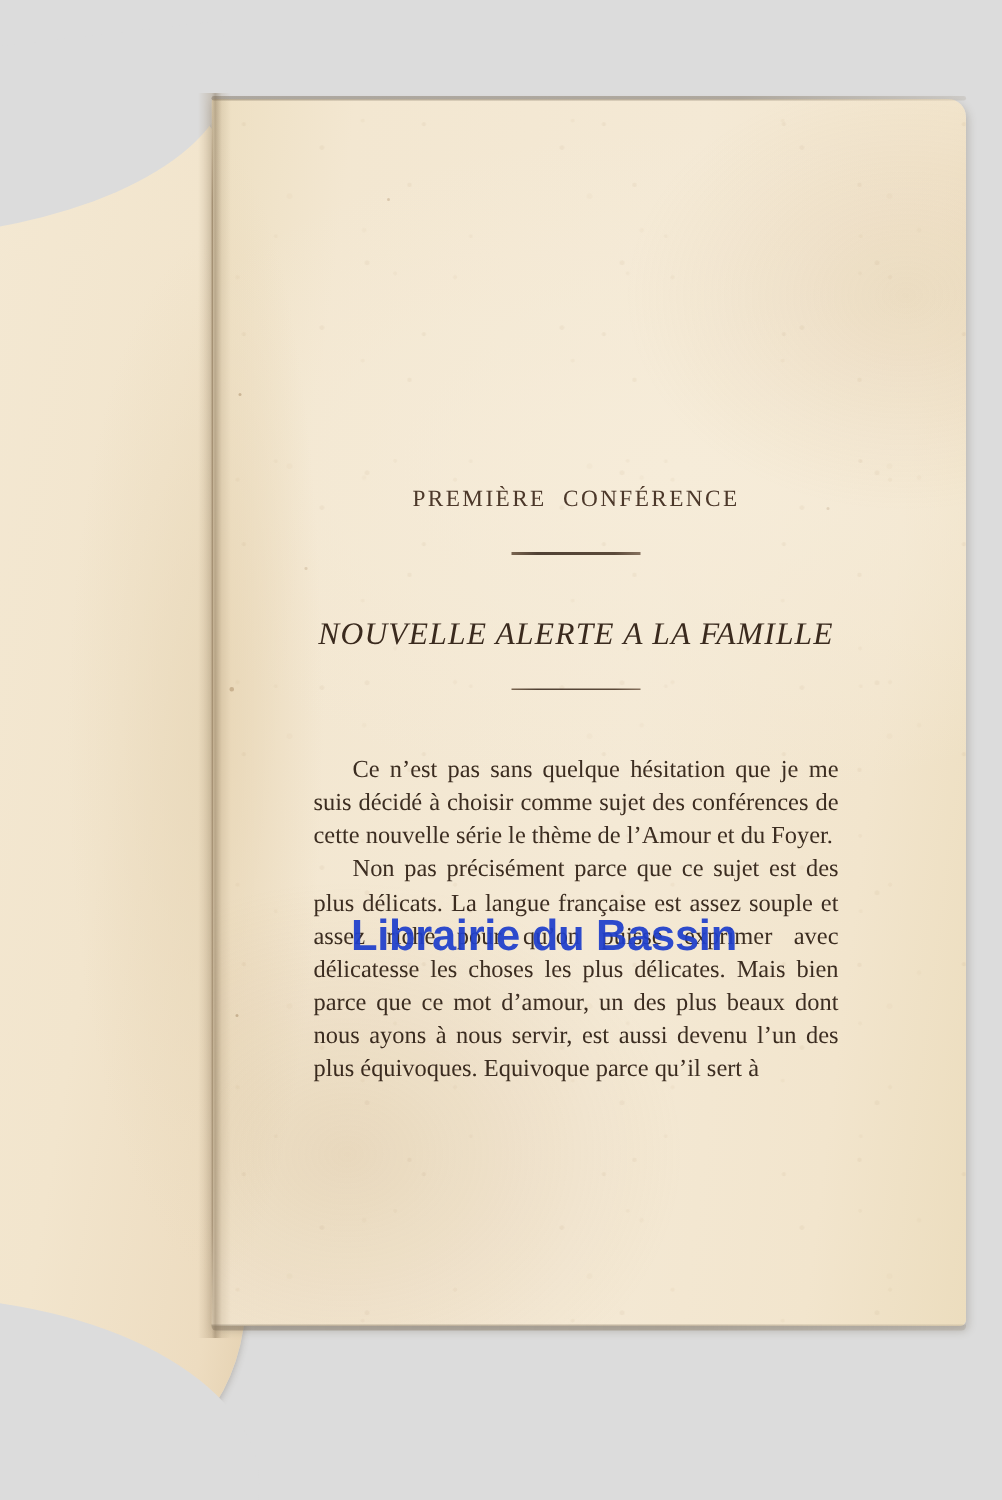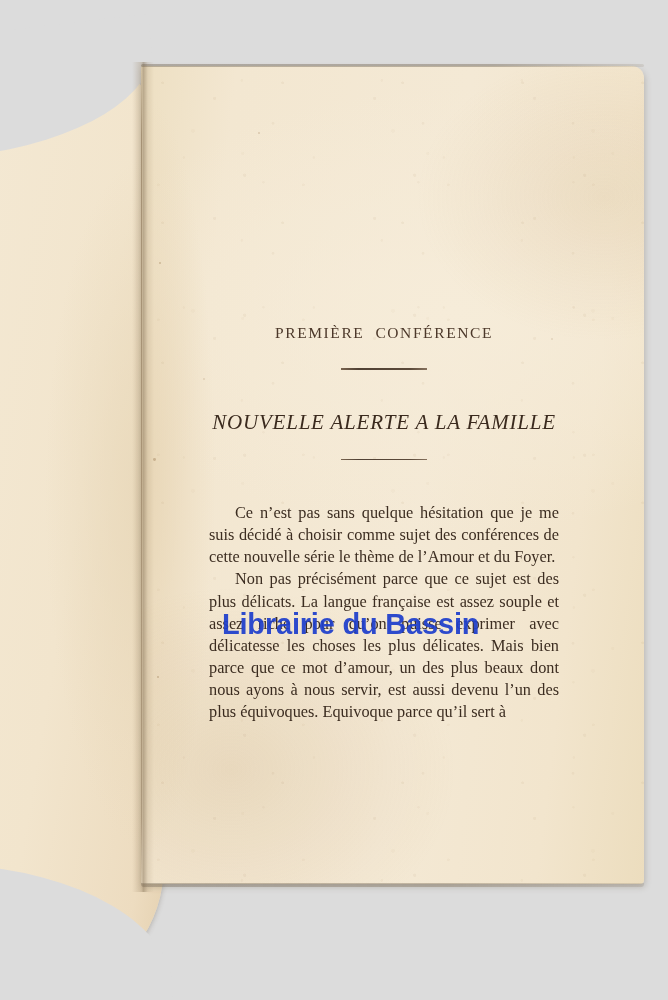--- a/index.html
+++ b/index.html
@@ -197,21 +197,21 @@
     pointer-events: none;
     background:
       radial-gradient(ellipse 320px 260px at 18% 86%, rgba(200,172,128,0.20), rgba(200,172,128,0) 70%),
       radial-gradient(ellipse 260px 200px at 92% 16%, rgba(205,178,134,0.16), rgba(205,178,134,0) 72%);
     mix-blend-mode: multiply;
   }
 
   
   .watermark {
     position: absolute;
-    left: 222px;
+    left: 234px;
     top: 608px;
     font-family: "Liberation Sans", sans-serif;
     font-weight: bold;
     font-size: 29px;
     letter-spacing: -0.2px;
     color: #1f3fcc;
     white-space: nowrap;
     opacity: 0.93;
     pointer-events: none;
   }

